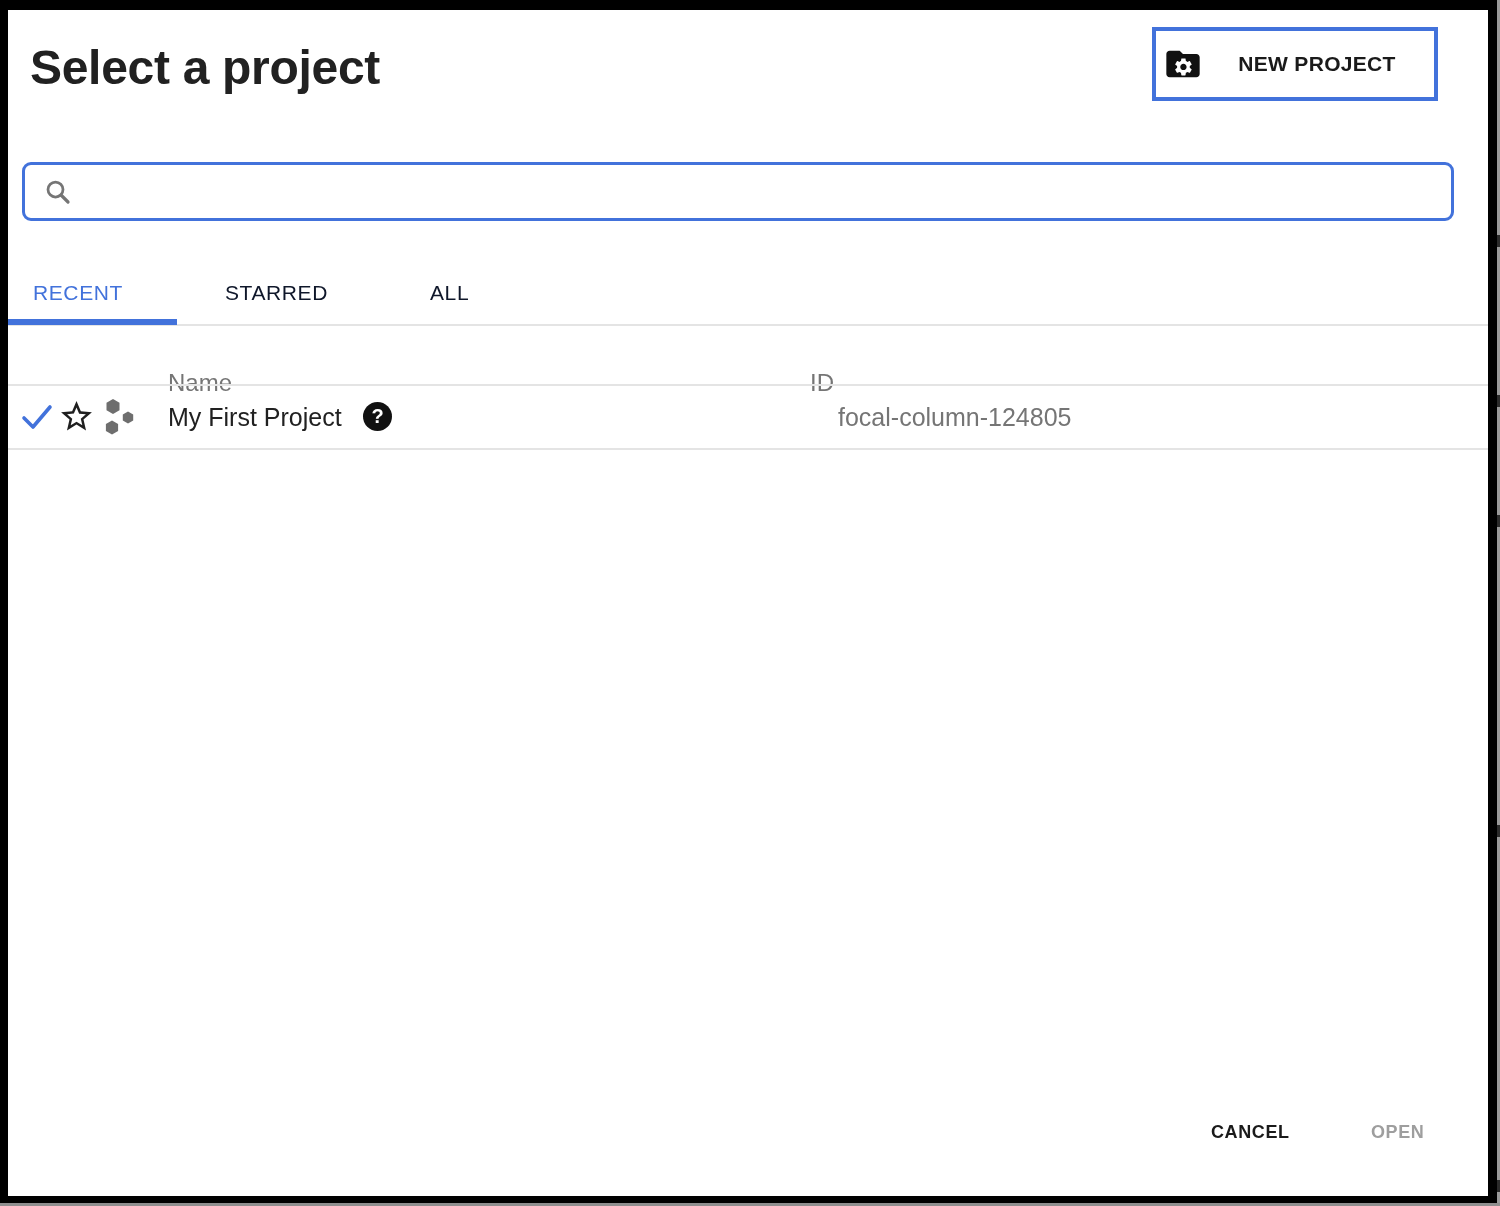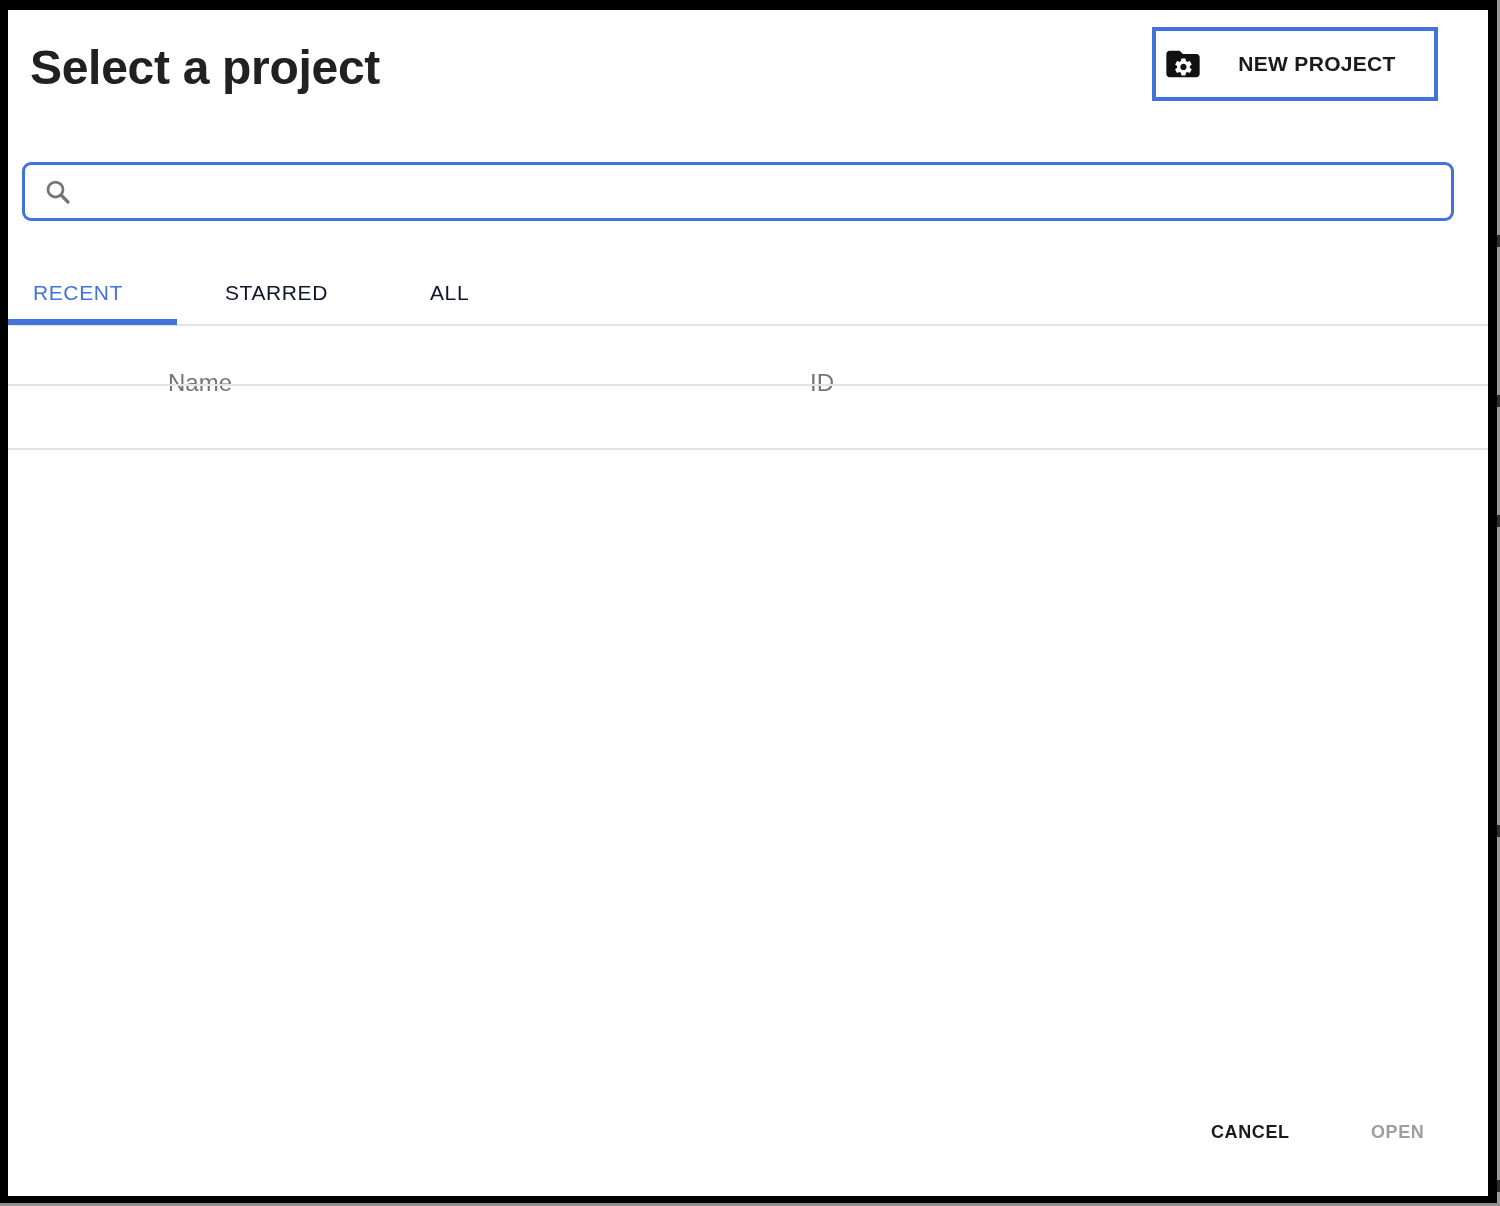--- a/index.html
+++ b/index.html
@@ -189,19 +189,35 @@
     <div class="tab tab-all">
       <span class="tab-label">ALL</span>
     </div>
     <div class="divider divider-tabs"></div>
     <div class="tab-underline"></div>
 
     <div class="col-header col-header-name">Name</div>
     <div class="col-header col-header-id">ID</div>
     <div class="divider divider-header"></div>
 
+    <div class="project-row">
+      <svg class="row-check" width="34" height="32" viewBox="0 0 34 32">
+        <path d="M4 17 L13 26 L30 6" fill="none" stroke="#4272db" stroke-width="3.6" stroke-linecap="round" stroke-linejoin="round"></path>
+      </svg>
+      <svg class="row-star" width="37" height="37" viewBox="0 0 24 24">
+        <path fill="#1f1f1f" d="M22 9.24l-7.19-.62L12 2 9.19 8.63 2 9.24l5.46 4.73L5.82 21 12 17.27 18.18 21l-1.63-7.03L22 9.24zM12 15.4l-3.76 2.27 1-4.28-3.32-2.88 4.38-.38L12 6.1l1.71 4.04 4.38.38-3.32 2.88 1 4.28L12 15.4z"></path>
+      </svg>
+      <svg class="row-hexes" width="38" height="40" viewBox="0 0 38 40">
+        <polygon fill="#6e6e6e" points="13,2 19.5,5.8 19.5,13.2 13,17 6.5,13.2 6.5,5.8"></polygon>
+        <polygon fill="#6e6e6e" points="28,14.5 33.2,17.5 33.2,23.5 28,26.5 22.8,23.5 22.8,17.5"></polygon>
+        <polygon fill="#6e6e6e" points="12,23.5 18.1,27 18.1,34 12,37.5 5.9,34 5.9,27"></polygon>
+      </svg>
+      <span class="row-name">My First Project</span>
+      <span class="help-badge">?</span>
+      <span class="row-id">focal-column-124805</span>
+    </div>
     <div class="divider divider-row"></div>
 
     <button class="footer-btn cancel-btn">CANCEL</button>
     <button class="footer-btn open-btn" disabled="">OPEN</button>
 
   </div>
 </div>
 
 </body></html>

